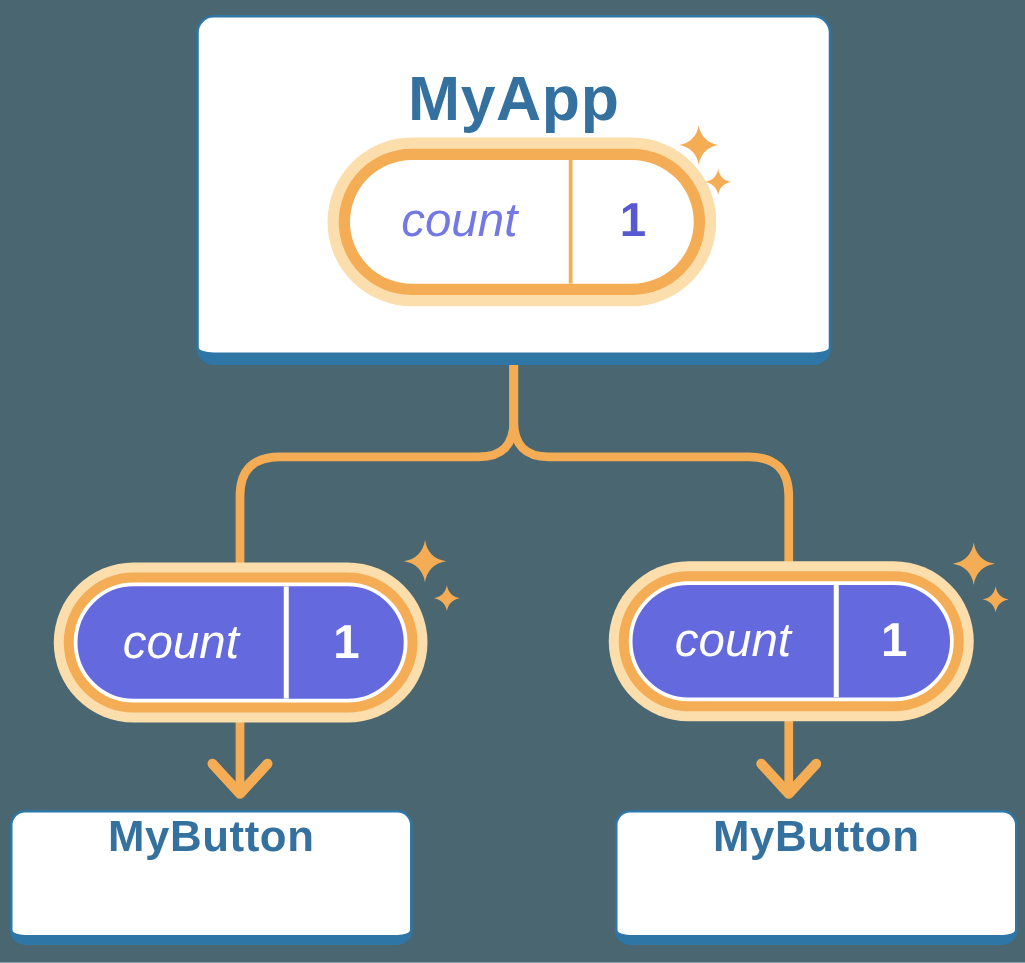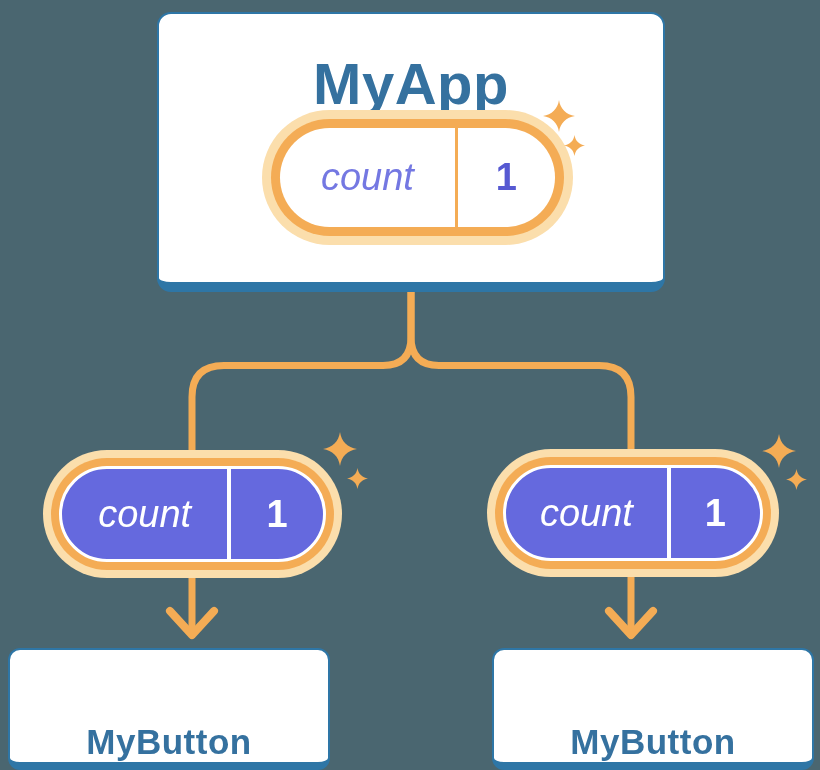--- a/index.html
+++ b/index.html
@@ -11,26 +11,26 @@
   body{font-family:"Liberation Sans",sans-serif;}
   #canvas{position:relative;width:820px;height:770px;background:var(--background);overflow:hidden;}
 
   .connectors{position:absolute;left:0;top:0;z-index:1;}
   .connectors path{stroke:var(--orange);stroke-width:7;fill:none;stroke-linecap:round;stroke-linejoin:round;}
   .connectors path.head{stroke-width:8;}
 
   .card{position:absolute;box-sizing:border-box;background:var(--card-fill);
         border:2px solid var(--blue-border);border-radius:14px;z-index:2;}
   .card-root{left:157px;top:12px;width:508px;height:280px;border-bottom-width:10px;}
-  .card-leaf{width:322px;height:122px;top:648px;border-bottom-width:8px;border-radius:12px;
-             display:flex;align-items:flex-end;justify-content:center;}
+  .card-leaf{width:322px;height:108px;top:648px;border-bottom-width:8px;border-radius:12px;
+             display:flex;align-items:flex-start;justify-content:center;}
   .card-leaf-left{left:8px;}
   .card-leaf-right{left:492px;}
   .card-title{color:var(--blue-text);font-weight:700;letter-spacing:.5px;}
-  .root-title{position:absolute;left:0;right:0;top:36px;text-align:center;font-size:58px;}
+  .root-title{position:absolute;left:0;right:0;top:36px;text-align:center;font-size:50px;}
   .leaf-title{font-size:35px;}
 
   .pill{position:absolute;box-sizing:border-box;background:var(--orange-pale);
         border-radius:999px;z-index:2;}
   .pill-ring{width:100%;height:100%;box-sizing:border-box;background:var(--orange);
              border-radius:999px;}
   .pill-state{padding:9px;}
   .pill-state .pill-ring{padding:9px;}
   .pill-props{padding:8px;}
   .pill-props .pill-ring{padding:8px;}

